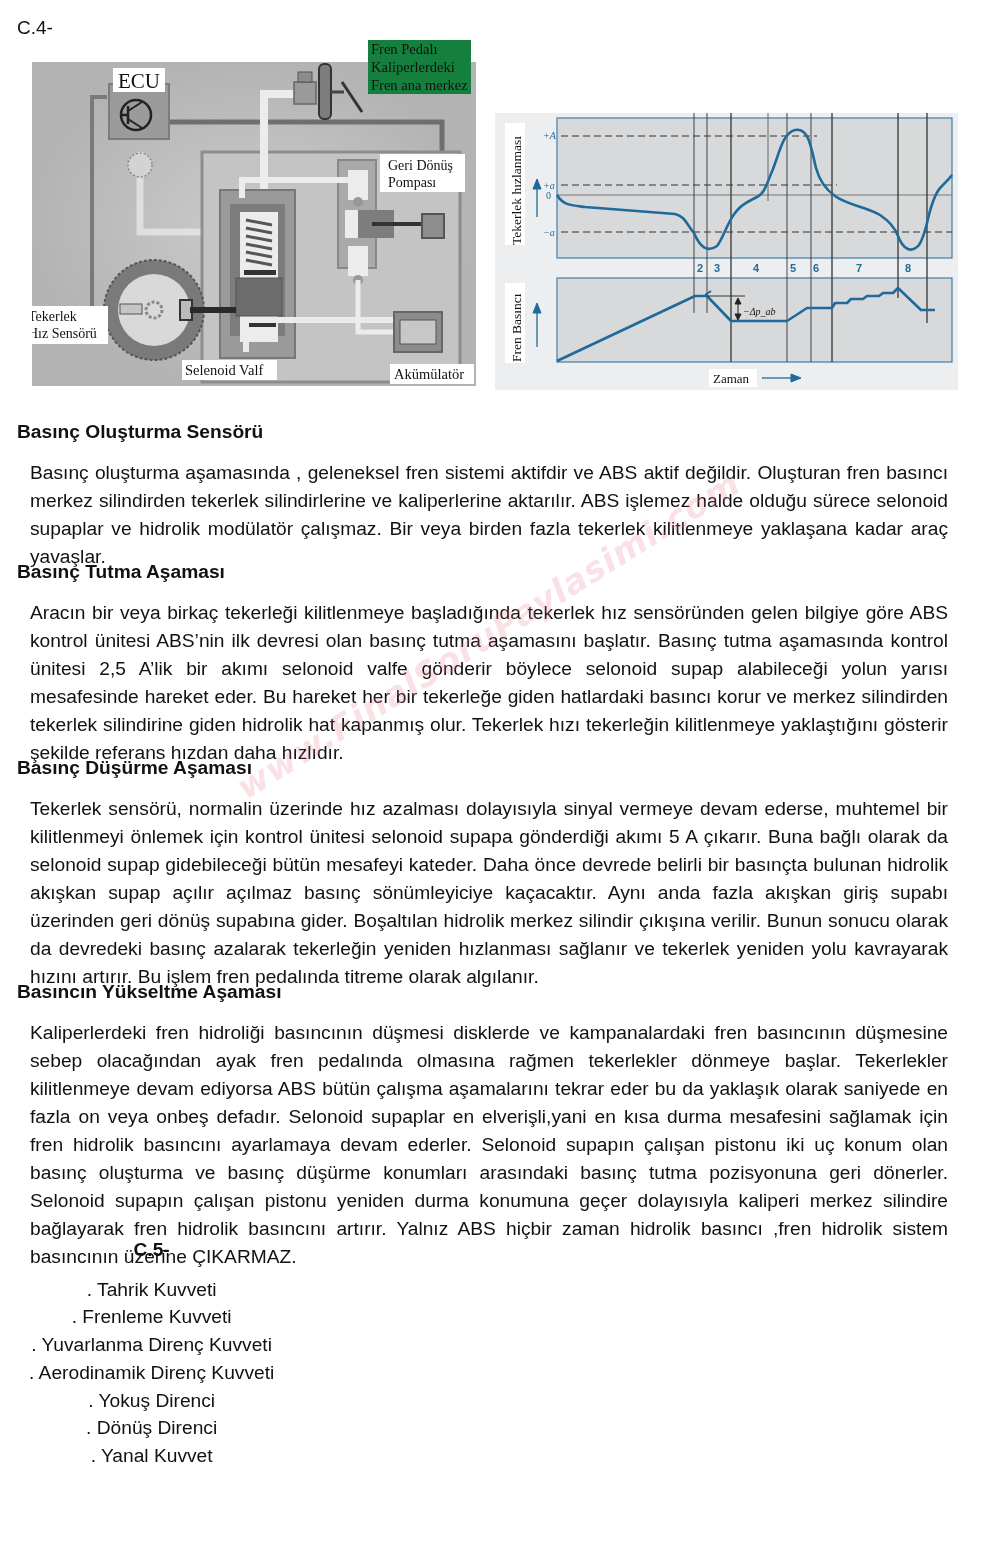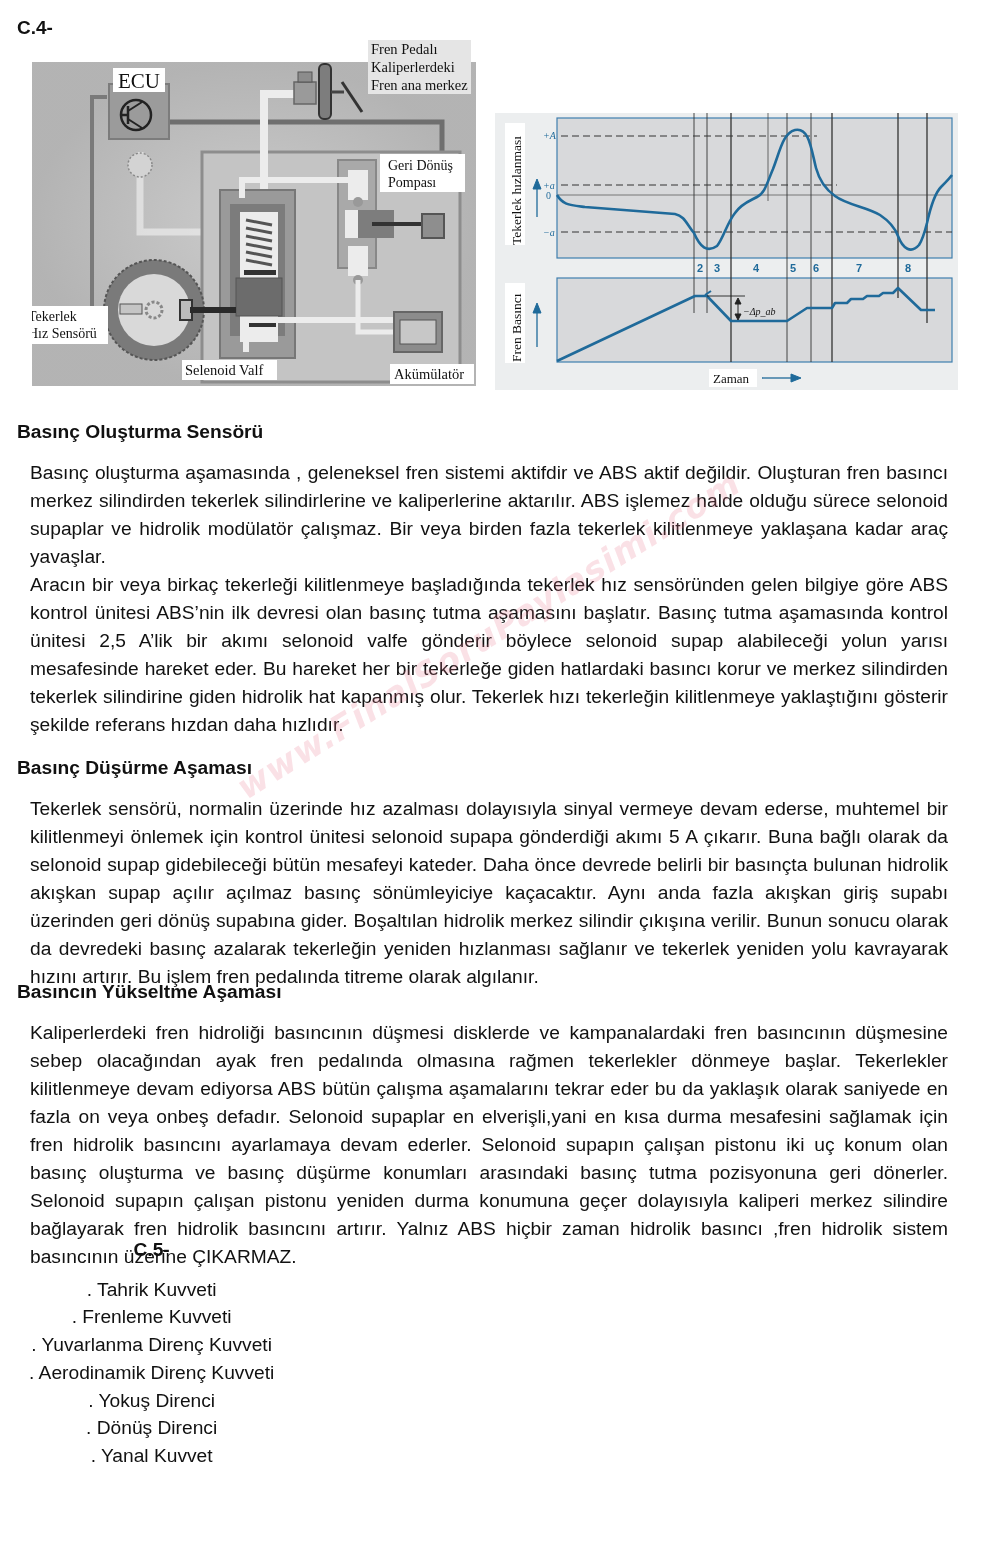--- a/index.html
+++ b/index.html
@@ -1,18 +1,18 @@
 <!DOCTYPE html>
 <html><head>
 <meta charset="utf-8">
 <style>
   html, body { margin: 0; padding: 0; background: #ffffff; }
   body { width: 996px; height: 1548px; position: relative; overflow: hidden;
          font-family: "Liberation Sans", "DejaVu Sans", sans-serif; color: #111; }
-  .qnum { position: absolute; left: 17px; font-weight: bold; font-size: 19px; }
+  .qnum { position: absolute; left: 17px; font-weight: normal; font-size: 19px; }
   .figure-left { position: absolute; left: 32px; top: 62px; width: 444px; height: 328px; }
   .figure-right { position: absolute; left: 495px; top: 113px; width: 463px; height: 277px; }
   .serif-label { font-family: "Liberation Serif", "DejaVu Serif", serif; }
   .text-block { position: absolute; left: 17px; width: 944px; font-size: 19.2px; line-height: 28px; }
   .text-block h3 { margin: 0; font-size: 19.2px; font-weight: bold; line-height: 28px; }
   .text-block p { margin: 13px; text-align: justify; text-align-last: left; }
   .forces { position: absolute; left: 17px; top: 1236px; font-size: 19.2px; line-height: 27.7px; text-align: center; }
   .forces .title { font-weight: bold; }
   .forces ul { list-style: none; margin: 12px; padding: 0; }
   .watermark { position: absolute; left: 240px; top: 770px; transform: rotate(-32deg);
@@ -107,21 +107,21 @@
     <rect x="-6" y="244" width="82" height="38" fill="#ffffff"></rect>
     <text x="-4" y="259" class="serif-label" font-size="14" fill="#111">Tekerlek</text>
     <text x="-4" y="276" class="serif-label" font-size="14" fill="#111">Hız Sensörü</text>
     <rect x="150" y="298" width="95" height="20" fill="#ffffff"></rect>
     <text x="153" y="313" class="serif-label" font-size="14.5" fill="#111">Selenoid Valf</text>
     <rect x="358" y="302" width="84" height="20" fill="#ffffff"></rect>
     <text x="362" y="317" class="serif-label" font-size="14.5" fill="#111">Akümülatör</text>
   </svg>
 </div>
 
-<div class="serif-label" style="position:absolute; left:368px; top:40px; font-size:14.5px; line-height:18px; background:#e5e5e5; padding:0 3px;">
+<div class="serif-label" style="position:absolute; left:368px; top:40px; font-size:14.5px; line-height:18px; background:#15803d; padding:0 3px;">
   <div>Fren Pedalı</div>
   <div>Kaliperlerdeki</div>
   <div>Fren ana merkez</div>
 </div>
 
 <div class="figure-right">
   <svg id="abs-chart" width="463" height="277" viewBox="0 0 463 277" xmlns="http://www.w3.org/2000/svg">
     <rect x="0" y="0" width="463" height="277" fill="#eceeef"></rect>
 
     <rect x="62" y="5" width="395" height="140" fill="#d8d9db" stroke="#3f7fae" stroke-width="1.2"></rect>
@@ -196,20 +196,21 @@
       <polygon points="296,261 306,265 296,269"></polygon>
     </g>
   </svg>
 </div>
 
 <div class="text-block" style="top:418px;">
   <h3>Basınç Oluşturma Sensörü</h3>
   <p>Basınç oluşturma aşamasında , geleneksel fren sistemi aktifdir ve ABS aktif değildir. Oluşturan fren basıncı merkez silindirden tekerlek silindirlerine ve kaliperlerine aktarılır. ABS işlemez halde olduğu sürece selonoid supaplar ve hidrolik modülatör çalışmaz. Bir veya birden fazla tekerlek kilitlenmeye yaklaşana kadar araç yavaşlar.</p>
 </div>
 <div class="text-block" style="top:558px;">
+  <h3>Basınç Tutma Aşaması</h3>
   <p>Aracın bir veya birkaç tekerleği kilitlenmeye başladığında tekerlek hız sensöründen gelen bilgiye göre ABS kontrol ünitesi ABS’nin ilk devresi olan basınç tutma aşamasını başlatır. Basınç tutma aşamasında kontrol ünitesi 2,5 A’lik bir akımı selonoid valfe gönderir böylece selonoid supap alabileceği yolun yarısı mesafesinde hareket eder. Bu hareket her bir tekerleğe giden hatlardaki basıncı korur ve merkez silindirden tekerlek silindirine giden hidrolik hat kapanmış olur. Tekerlek hızı tekerleğin kilitlenmeye yaklaştığını gösterir şekilde referans hızdan daha hızlıdır.</p>
 </div>
 <div class="text-block" style="top:754px;">
   <h3>Basınç Düşürme Aşaması</h3>
   <p>Tekerlek sensörü, normalin üzerinde hız azalması dolayısıyla sinyal vermeye devam ederse, muhtemel bir kilitlenmeyi önlemek için kontrol ünitesi selonoid supapa gönderdiği akımı 5 A çıkarır. Buna bağlı olarak da selonoid supap gidebileceği bütün mesafeyi kateder. Daha önce devrede belirli bir basınçta bulunan hidrolik akışkan supap açılır açılmaz basınç sönümleyiciye kaçacaktır. Aynı anda fazla akışkan giriş supabı üzerinden geri dönüş supabına gider. Boşaltılan hidrolik merkez silindir çıkışına verilir. Bunun sonucu olarak da devredeki basınç azalarak tekerleğin yeniden hızlanması sağlanır ve tekerlek yeniden yolu kavrayarak hızını artırır. Bu işlem fren pedalında titreme olarak algılanır.</p>
 </div>
 <div class="text-block" style="top:978px;">
   <h3>Basıncın Yükseltme Aşaması</h3>
   <p>Kaliperlerdeki fren hidroliği basıncının düşmesi disklerde ve kampanalardaki fren basıncının düşmesine sebep olacağından ayak fren pedalında olmasına rağmen tekerlekler dönmeye başlar. Tekerlekler kilitlenmeye devam ediyorsa ABS bütün çalışma aşamalarını tekrar eder bu da yaklaşık olarak saniyede en fazla on veya onbeş defadır. Selonoid supaplar en elverişli,yani en kısa durma mesafesini sağlamak için fren hidrolik basıncını ayarlamaya devam ederler. Selonoid supapın çalışan pistonu iki uç konum olan basınç oluşturma ve basınç düşürme konumları arasındaki basınç tutma pozisyonuna geri dönerler. Selonoid supapın çalışan pistonu yeniden durma konumuna geçer dolayısıyla kaliperi merkez silindire bağlayarak fren hidrolik basıncını artırır. Yalnız ABS hiçbir zaman hidrolik basıncı ,fren hidrolik sistem basıncının üzerine ÇIKARMAZ.</p>
 </div>

